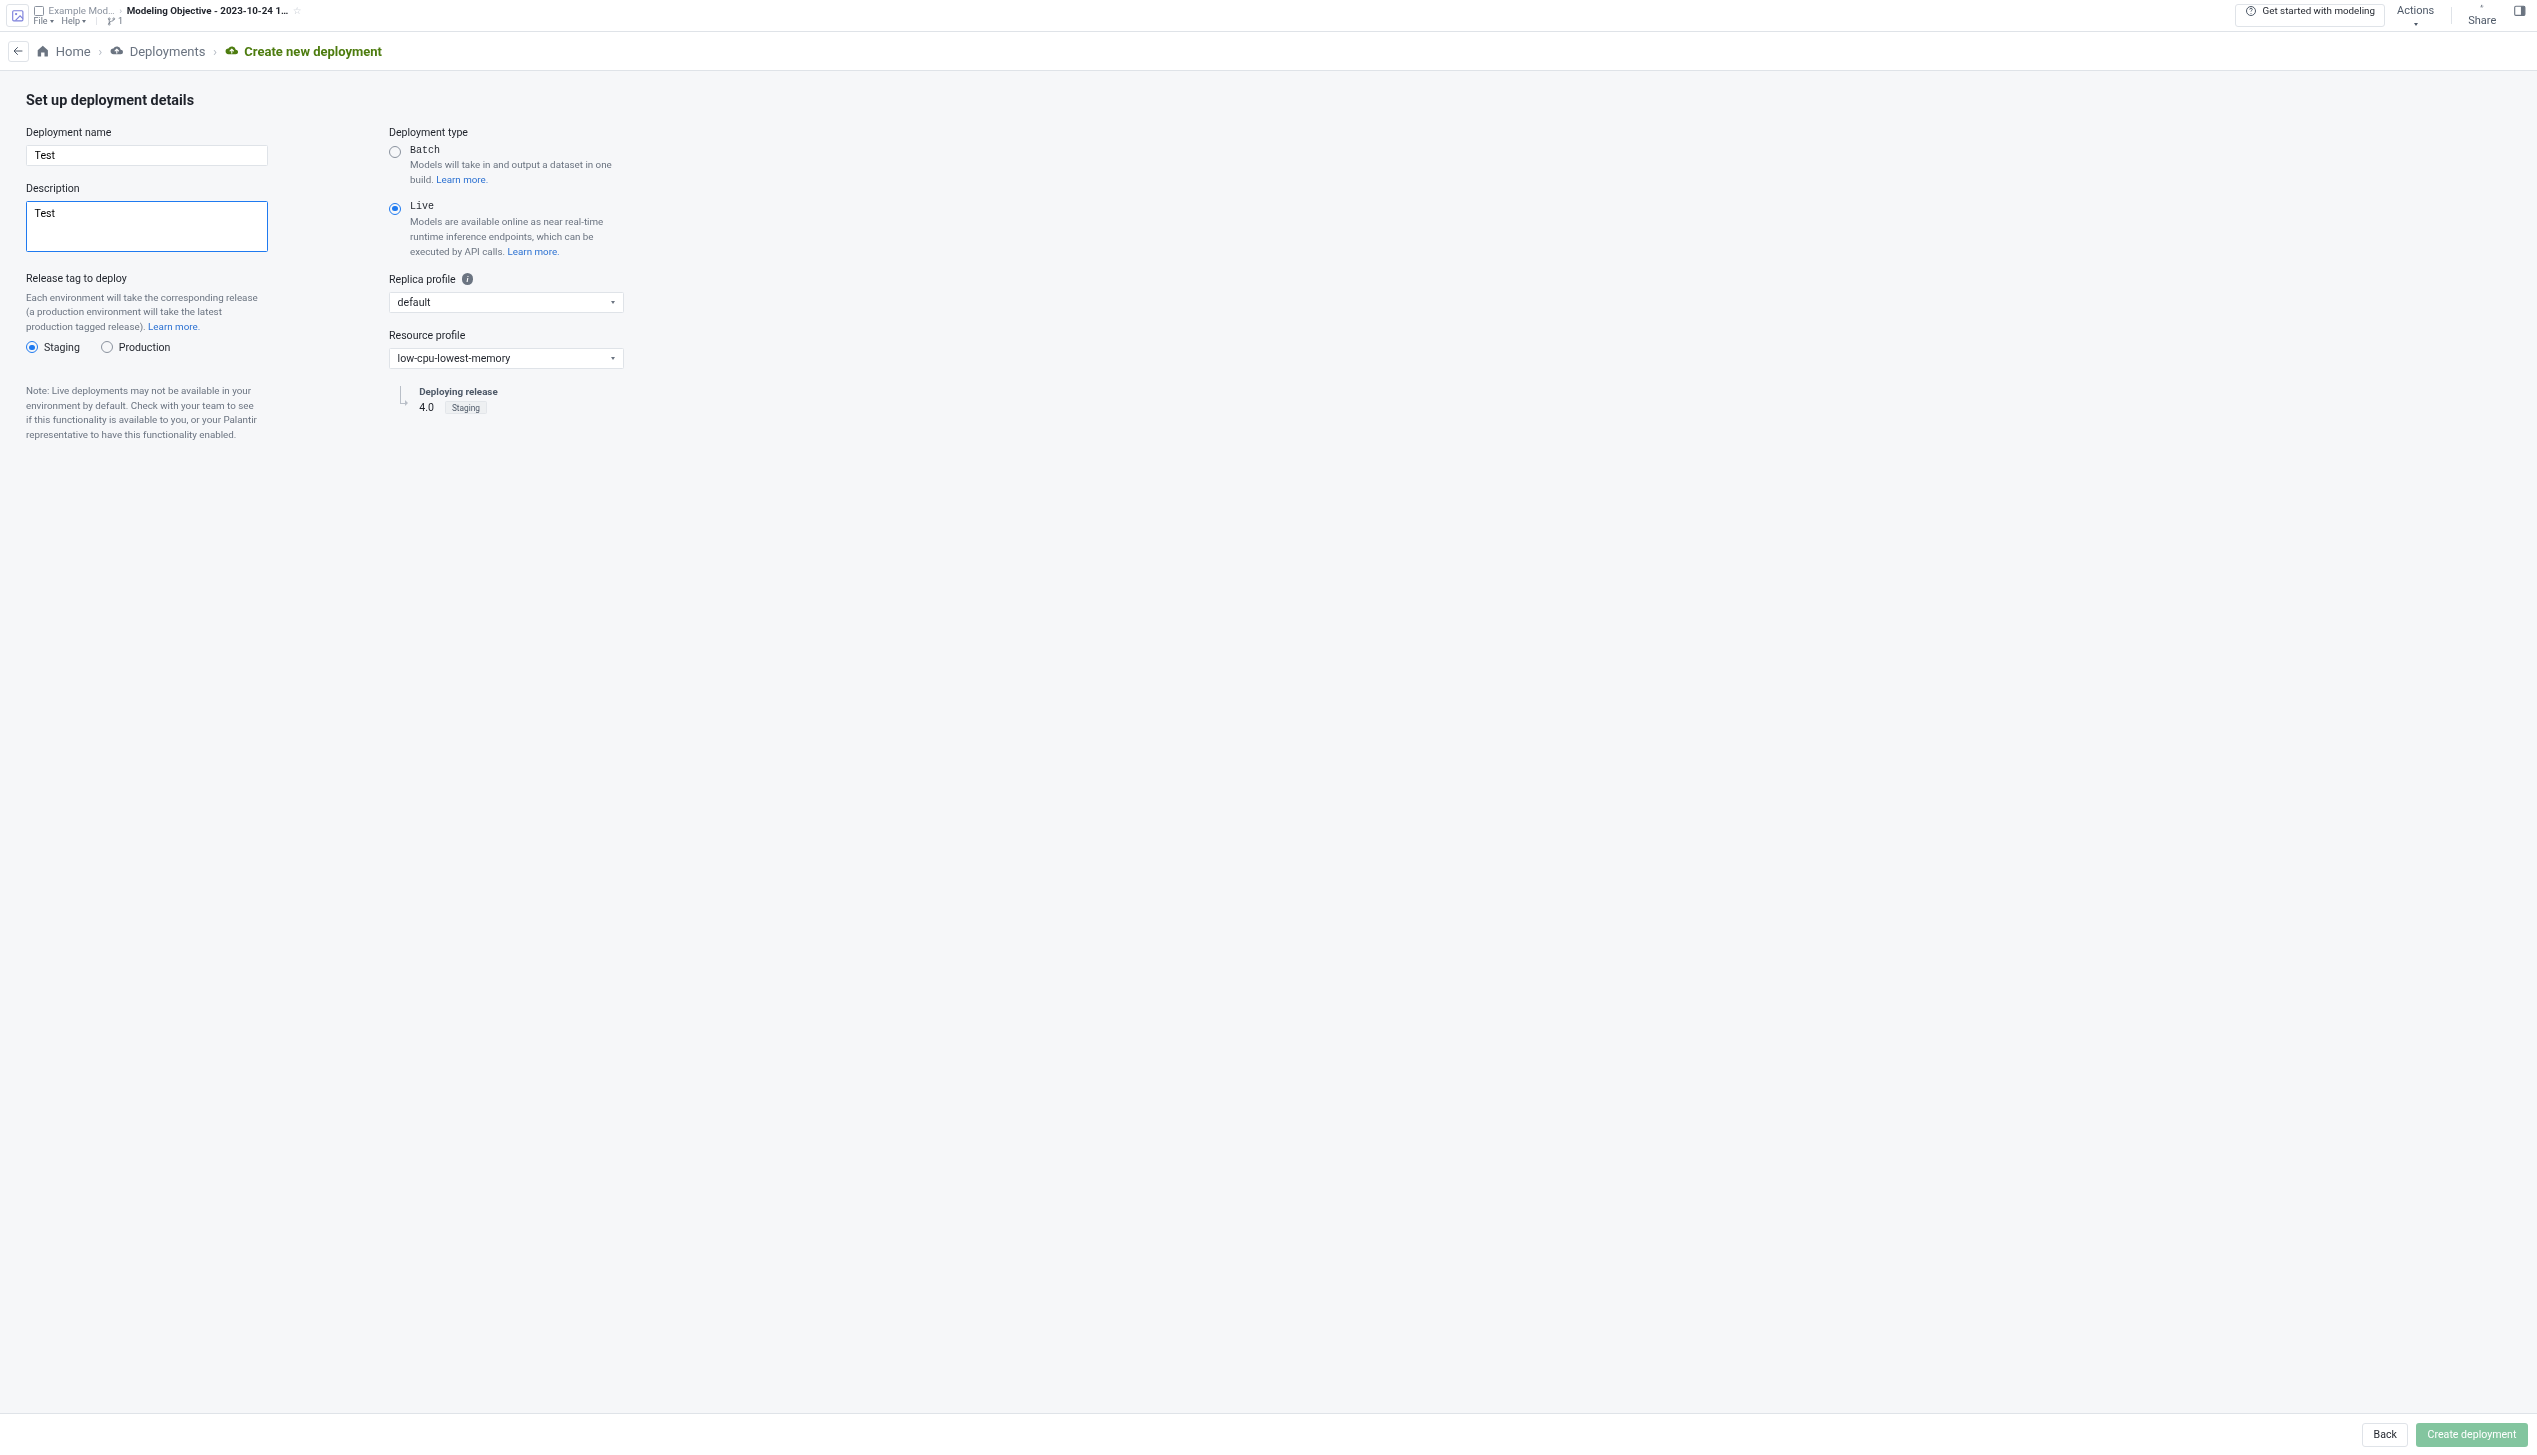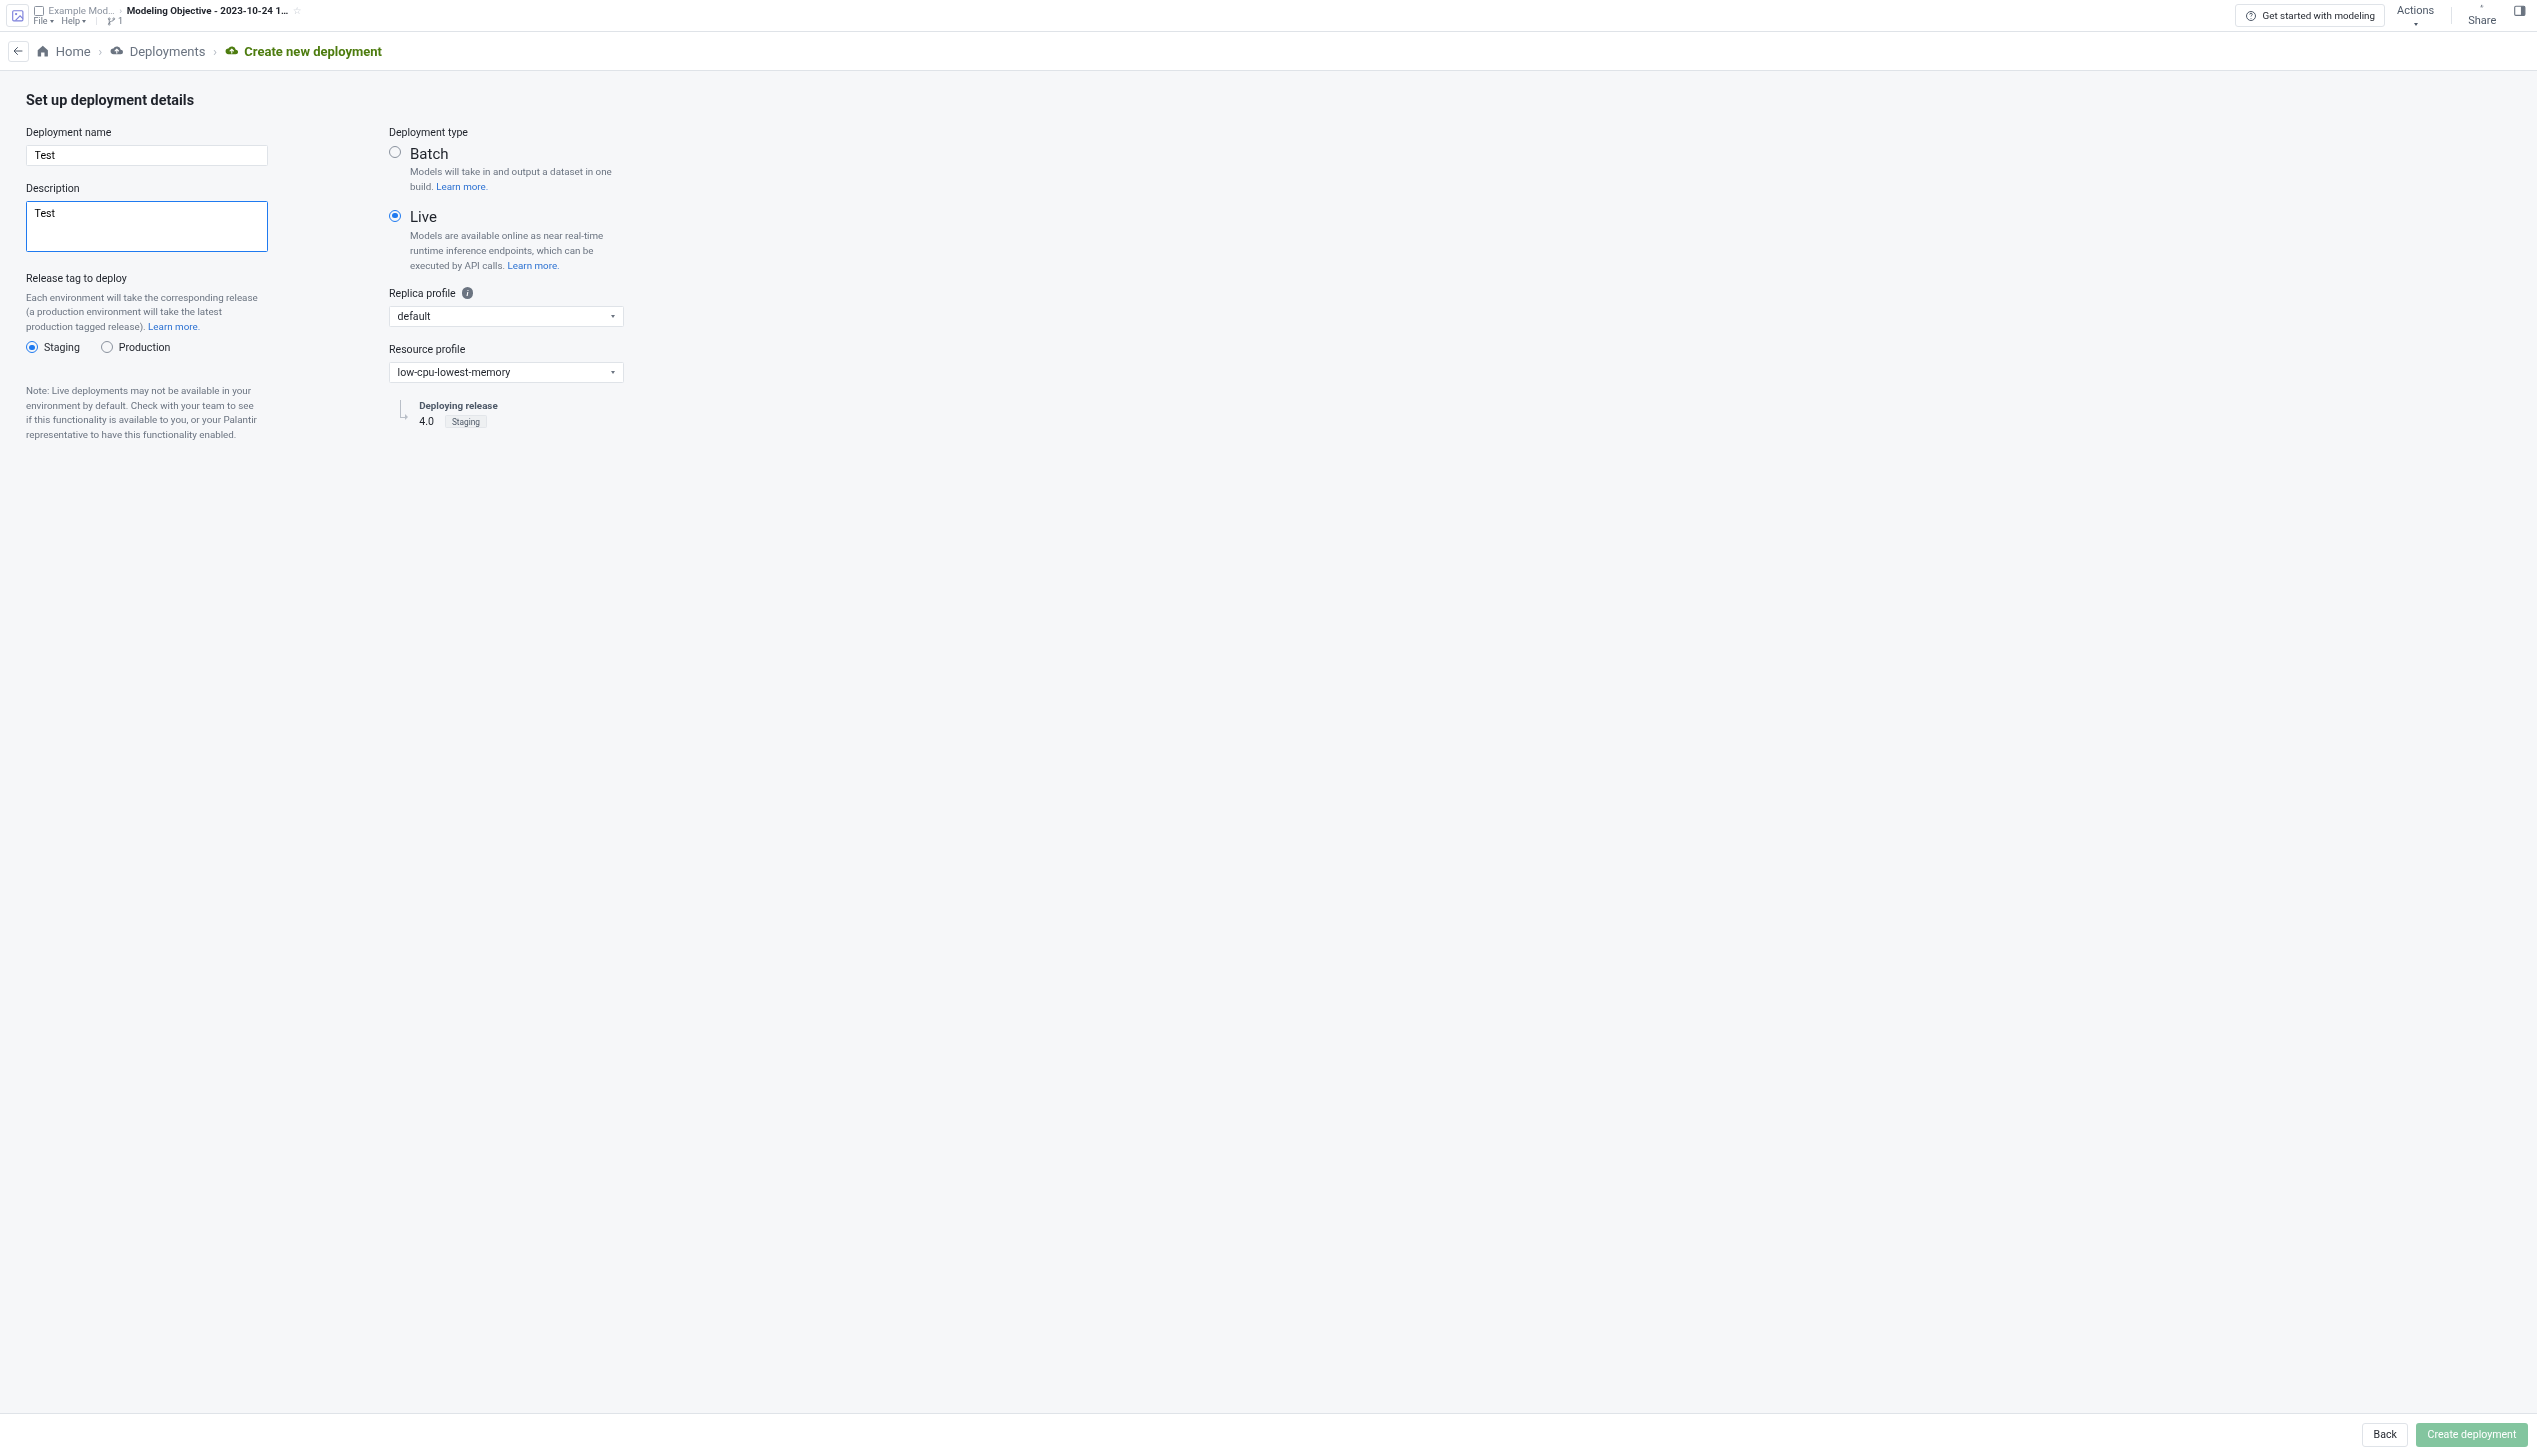--- a/index.html
+++ b/index.html
@@ -41,21 +41,21 @@
   .title-row1{display:flex;align-items:center;gap:4.5px;font-size:9.8px;min-width:0;}
   .title-crumb{color:var(--gray-500);max-width:83px;white-space:nowrap;overflow:hidden;text-overflow:ellipsis;cursor:pointer;}
   .title-name{font-weight:700;color:#1f232b;max-width:182px;white-space:nowrap;overflow:hidden;text-overflow:ellipsis;cursor:pointer;}
   .title-row2{display:flex;align-items:center;gap:7.6px;color:var(--gray-600);font-size:9px;margin-top:0.8px;}
   .menu-item{display:flex;align-items:center;gap:2.3px;cursor:pointer;}
   .caret-down{width:0;height:0;border-left:2.3px solid transparent;border-right:2.3px solid transparent;border-top:3px solid currentColor;display:inline-block;}
   .titlebar-sep{color:var(--gray-300);padding:0 1.5px;}
   .bar-spacer{flex:1;}
   .outlined-btn{
     height:23px;border:0.8px solid var(--border);border-radius:3px;background:#fff;
-    display:flex;align-items:center;gap:6px;padding:0 9px;color:#1f232b;font-size:9.8px;cursor:pointer;
+    display:flex;gap:6px;padding:0 9px;color:#1f232b;font-size:9.8px;cursor:pointer;
   }
   .ghost-btn{
     height:23px;display:flex;align-items:center;gap:6px;padding:0 7.6px;color:var(--gray-700);font-size:11px;cursor:pointer;border-radius:3px;flex-direction:column;
   }
   .vsep{width:0.8px;height:16.7px;background:var(--border);margin:0 4.5px;}
   .chev{color:var(--gray-400);}
   .star{color:var(--gray-400);cursor:pointer;}
   .small-page-icon{width:10.6px;height:10.6px;border:1.1px solid var(--gray-500);border-radius:1.5px;position:relative;top:0.8px;}
 
   
@@ -97,21 +97,21 @@
     width:12px;height:12px;border-radius:50%;border:1.1px solid var(--gray-500);position:relative;flex:0 0 12px;
   }
   .radio-dot.checked{border-color:var(--blue-accent);}
   .radio-dot.checked::after{
     content:"";position:absolute;inset:2.3px;border-radius:50%;background:var(--blue-accent);
   }
 
   
   .type-option{display:flex;gap:9px;align-items:flex-start;margin-bottom:13.6px;}
   .type-option .radio-dot{margin-top:1.5px;flex:0 0 12px;}
-  .type-title{font-size:15px;color:#1f232b;margin-bottom:1.5px;}
+  .type-title{font-size:10px;color:#1f232b;margin-bottom:1.5px;font-family:Liberation Mono, monospace;}
   .type-desc{font-size:9.8px;color:var(--gray-600);line-height:1.55;max-width:227px;}
 
   .select{
     width:235px;height:21px;border:0.8px solid var(--border);border-radius:1.5px;background:#fff;
     display:flex;align-items:center;justify-content:space-between;padding:0 7.6px;font-size:10.6px;cursor:pointer;gap:45px;
   }
   .select .caret-down{border-top-color:var(--gray-600);}
 
   .info-dot{
     width:11.4px;height:11.4px;border-radius:50%;background:var(--gray-600);display:flex;align-items:center;justify-content:center;cursor:help;

